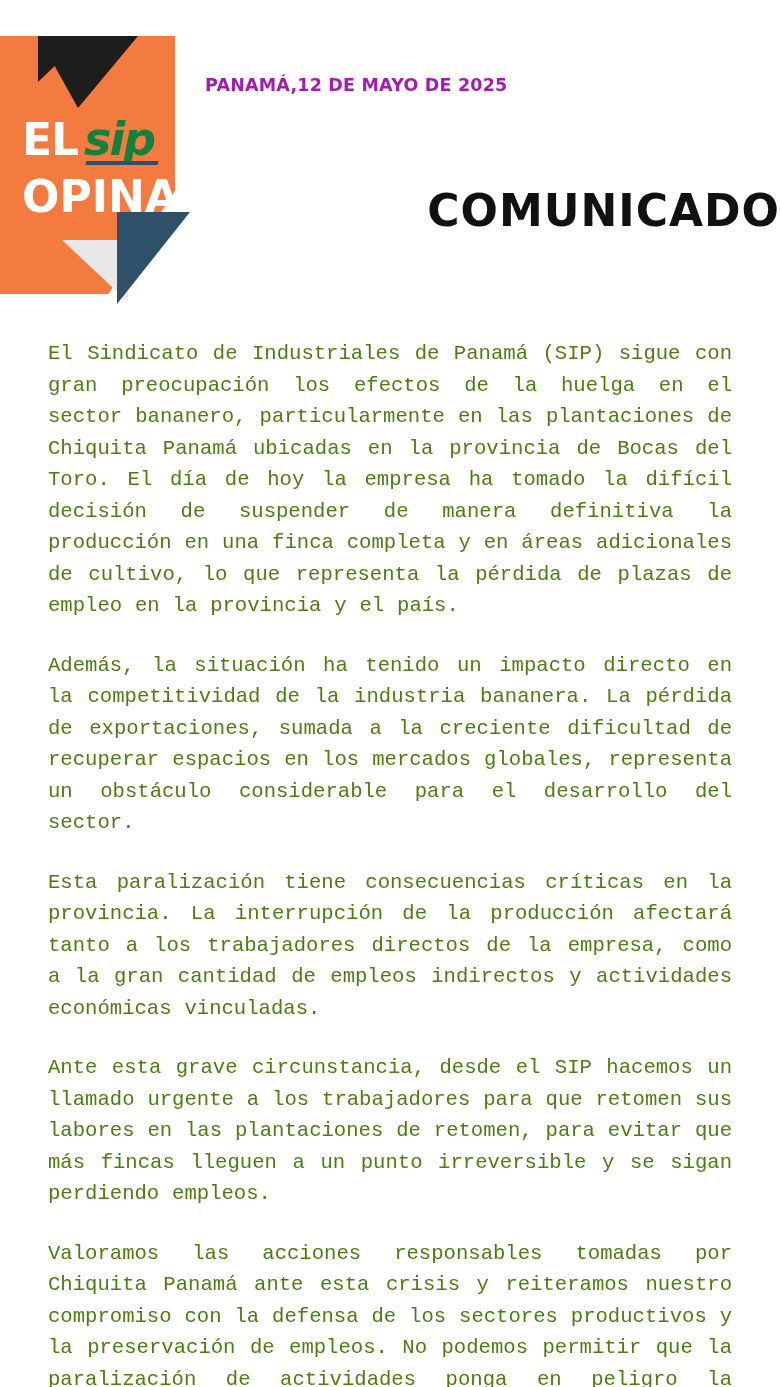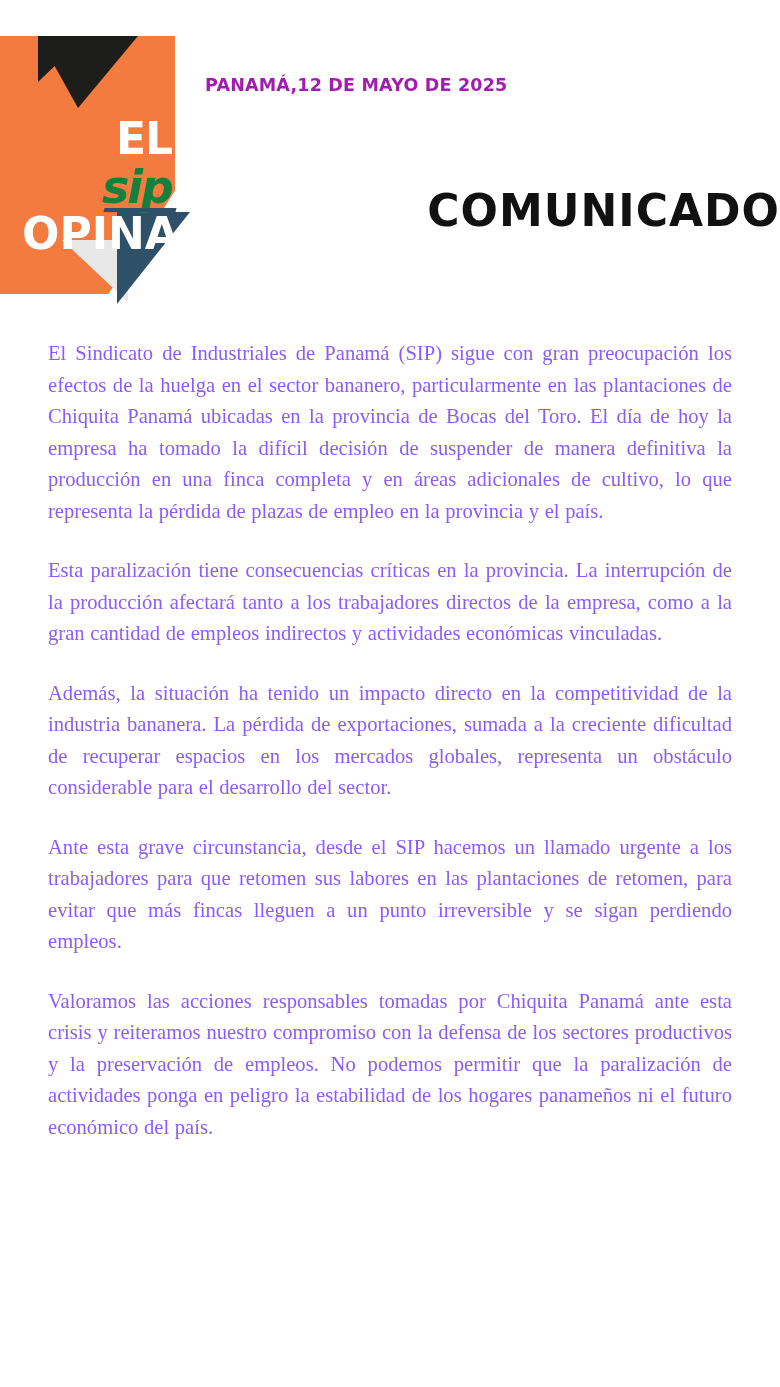--- a/index.html
+++ b/index.html
@@ -91,23 +91,22 @@
     z-index: 5;
     color: #ffffff;
     font-family: "DejaVu Sans", sans-serif;
     font-weight: bold;
     line-height: 0.95;
   }
   .logo-line1 {
     font-size: 44px;
     letter-spacing: -1px;
     display: flex;
-    align-items: flex-end;
+    align-items: center;
     gap: 6px;
-    flex-direction: column;
   }
   .logo-sip {
     color: #15803d;
     font-style: italic;
     font-size: 46px;
     letter-spacing: -2px;
     position: relative;
   }
   .logo-sip::after {
     content: "";
@@ -115,21 +114,21 @@
     left: 2px;
     right: -4px;
     bottom: -3px;
     height: 4px;
     background: #2E5068;
     transform: skewX(-15deg);
   }
   .logo-line2 {
     font-size: 44px;
     letter-spacing: 0px;
-    margin-top: 4px;
+    margin-top: 14px;
     text-align: right;
   }
 
   .dateline {
     position: absolute;
     left: 205px;
     top: 75px;
     font-size: 17.5px;
     font-weight: bold;
     letter-spacing: 0.2px;
@@ -155,23 +154,23 @@
     position: absolute;
     left: 48px;
     top: 338px;
     width: 684px;
   }
   .para {
     text-align: justify;
     text-align-last: left;
     font-size: 20.6px;
     line-height: 1.53;
-    color: #8b5cf6;
+    color: #4d7c0f;
     margin: 0 0 28px 0;
-    font-family: Liberation Serif, serif;
+    font-family: Liberation Mono, monospace;
     word-spacing: 0.5px;
   }
   .para:last-child { margin-bottom: 12px; }
 </style>
 </head>
 <body>
 
 <div class="header">
 
   <div class="logo-block">
@@ -188,17 +187,17 @@
       <div class="logo-line2">OPINA</div>
     </div>
   </div>
 
   <div class="dateline">PANAMÁ,12 DE MAYO DE 2025</div>
   <div class="doc-title">COMUNICADO</div>
 </div>
 
 <div class="content">
   <p class="para">El Sindicato de Industriales de Panamá (SIP) sigue con gran preocupación los efectos de la huelga en el sector bananero, particularmente en las plantaciones de Chiquita Panamá ubicadas en la provincia de Bocas del Toro. El día de hoy la empresa ha tomado la difícil decisión de suspender de manera definitiva la producción en una finca completa y en áreas adicionales de cultivo, lo que representa la pérdida de plazas de empleo en la provincia  y el país.</p>
+  <p class="para">Además, la situación ha tenido un impacto directo en la competitividad de la industria bananera. La pérdida de exportaciones, sumada a la creciente dificultad de recuperar espacios en los mercados globales, representa un obstáculo considerable para el desarrollo del sector.</p>
   <p class="para">Esta paralización tiene consecuencias críticas en la provincia. La interrupción de la producción afectará tanto a los trabajadores directos de la empresa, como a la gran cantidad de empleos indirectos y actividades económicas vinculadas.</p>
-  <p class="para">Además, la situación ha tenido un impacto directo en la competitividad de la industria bananera. La pérdida de exportaciones, sumada a la creciente dificultad de recuperar espacios en los mercados globales, representa un obstáculo considerable para el desarrollo del sector.</p>
   <p class="para">Ante esta grave circunstancia, desde el SIP hacemos un llamado urgente a los trabajadores para que retomen sus labores en las plantaciones de retomen, para evitar que más fincas lleguen a un punto irreversible y se sigan perdiendo empleos.</p>
   <p class="para">Valoramos las acciones responsables tomadas por Chiquita Panamá ante esta crisis y reiteramos nuestro compromiso con la defensa de los sectores productivos y la preservación de empleos. No podemos permitir que la paralización de actividades ponga en peligro la estabilidad de los hogares panameños ni el futuro económico del país.</p>
 </div>
 
 </body></html>

